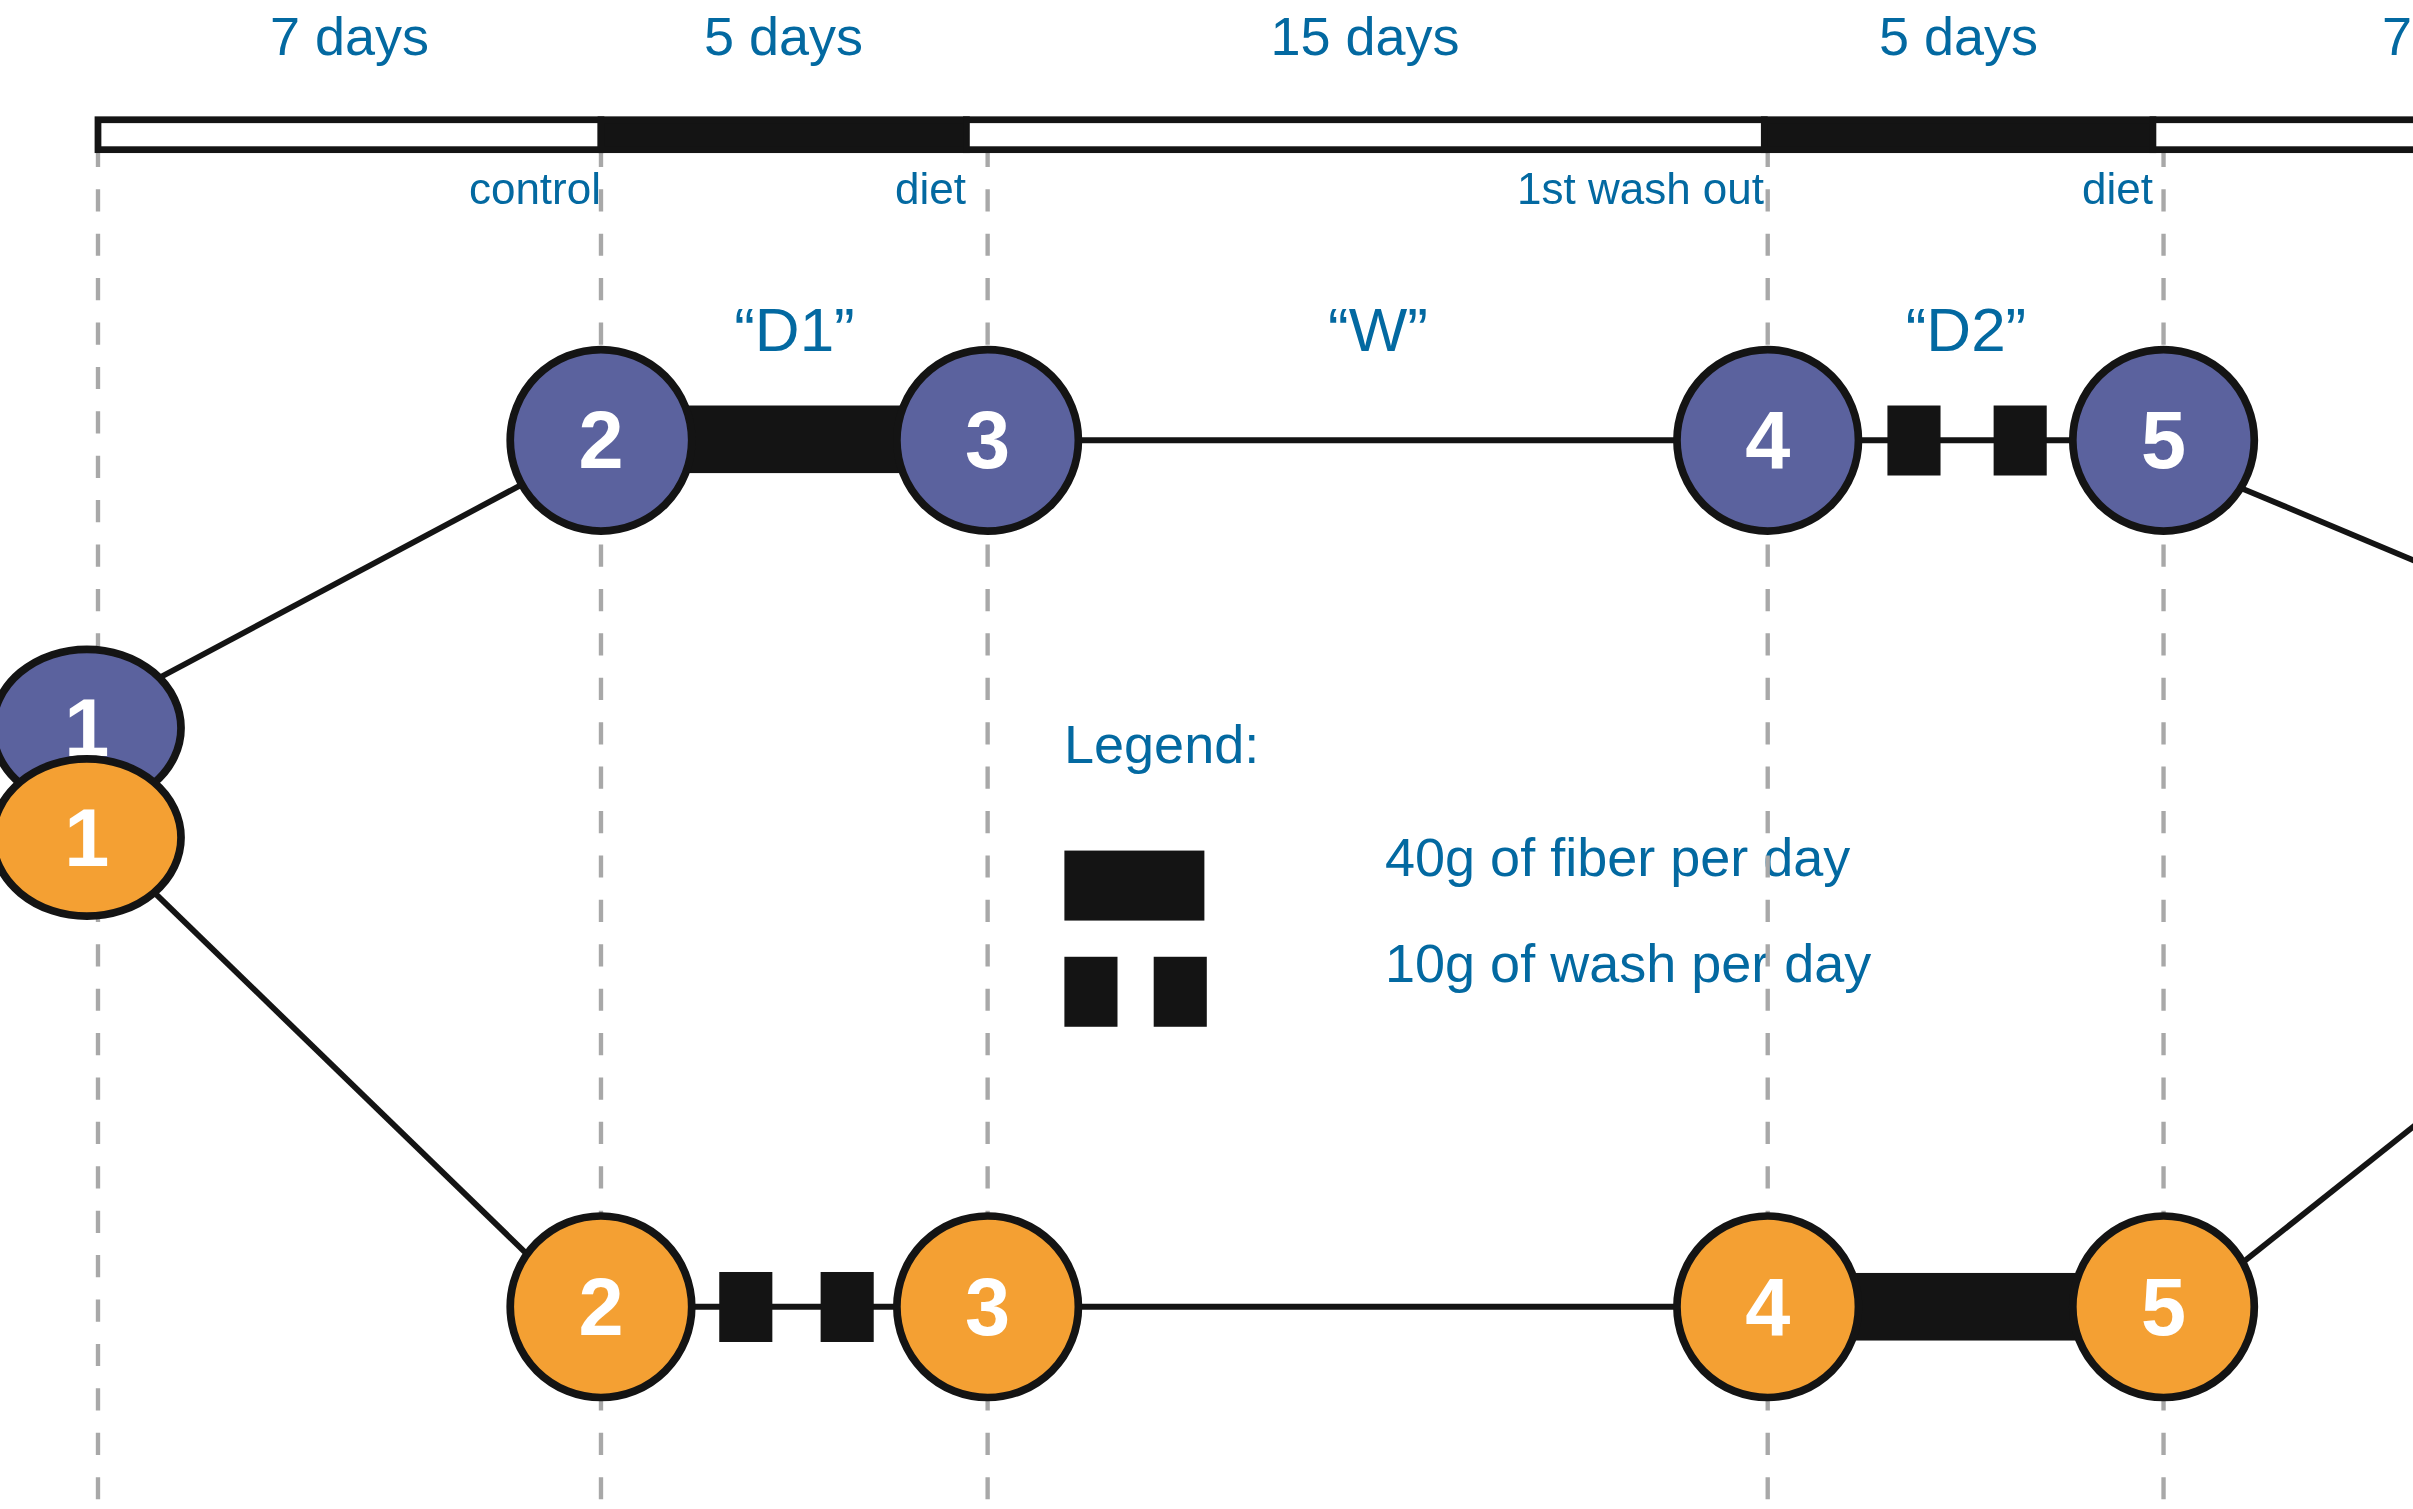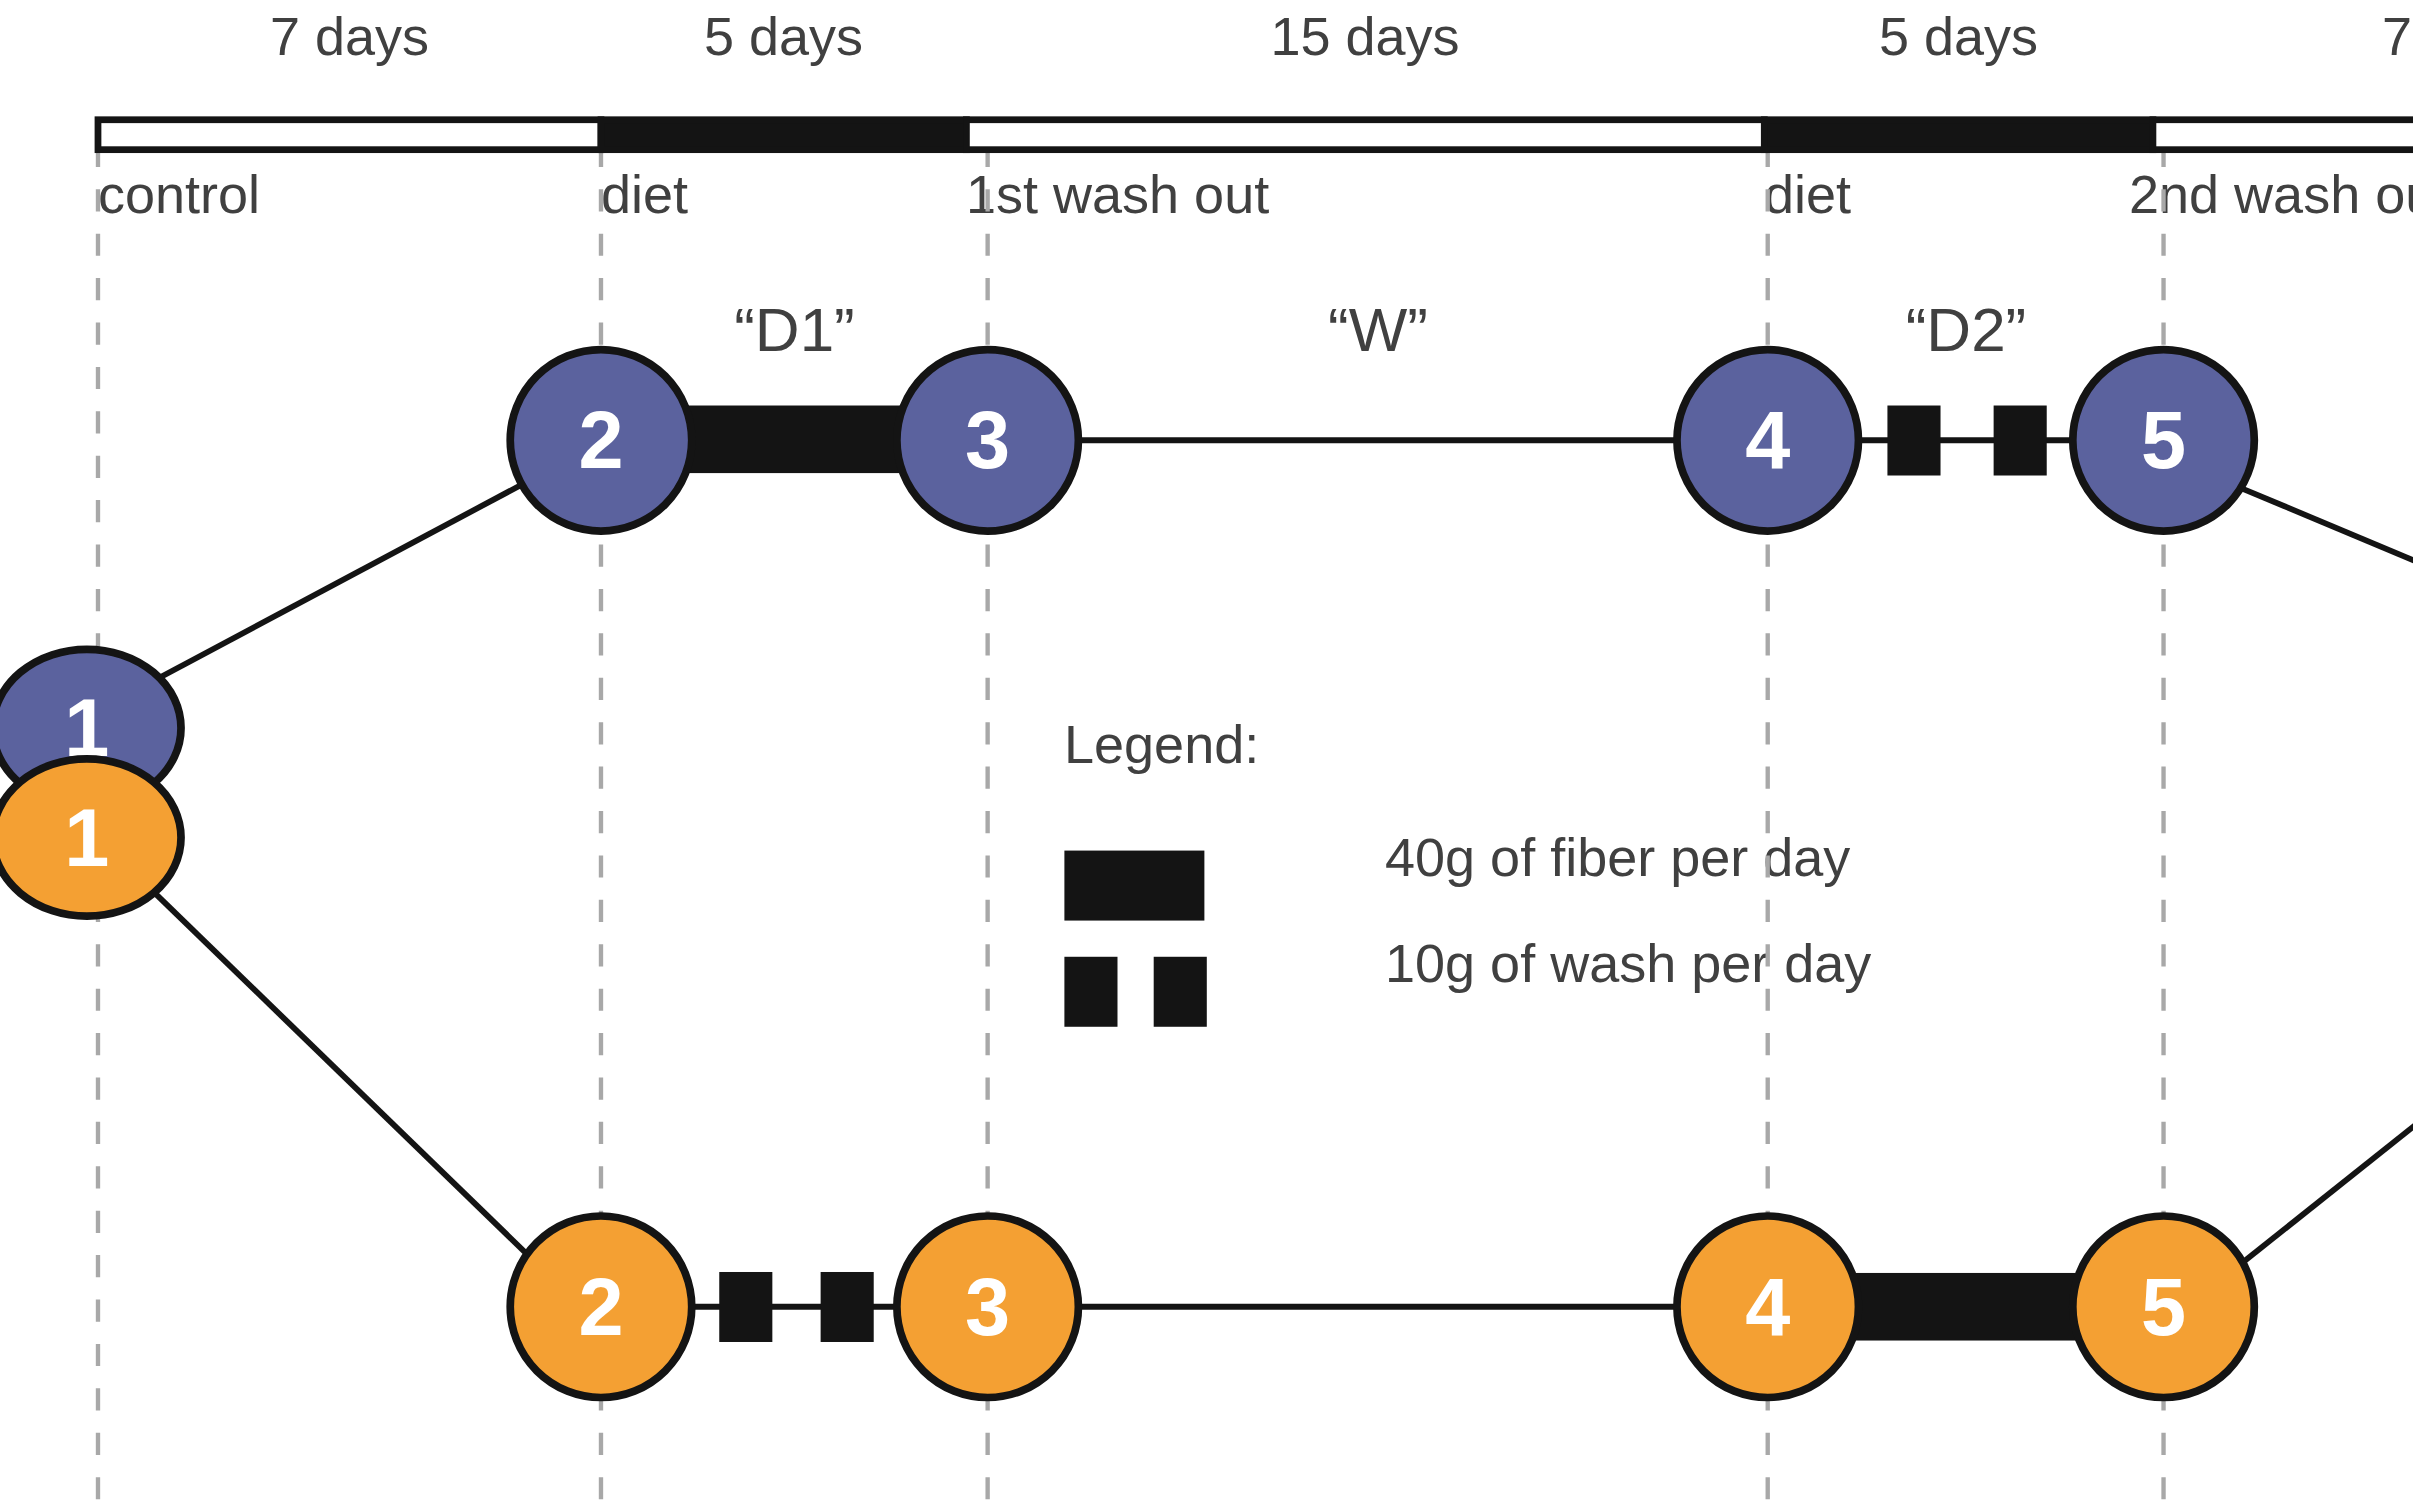--- a/index.html
+++ b/index.html
@@ -1,21 +1,21 @@
 <!DOCTYPE html>
 <html style="font-size:7.7px"><head>
 <meta charset="utf-8">
 <style>
   html,body{margin:0;padding:0;background:#ffffff;}
   body{font-family:"Liberation Sans","DejaVu Sans",sans-serif;}
   #stage{position:relative;width:2877px;height:1510px;background:#fff;overflow:hidden;}
   svg{position:absolute;left:0;top:0;width:2877px;height:1510px;}
-  .txt{position:absolute;white-space:nowrap;color:#404040;line-height:1;}
+  .txt{position:absolute;white-space:nowrap;color:#0369a1;line-height:1;}
   .daylabel{font-size:54px;text-align:center;}
-  .periodlabel{font-size:54px;text-align:left;}
+  .periodlabel{font-size:44px;text-align:right;}
   .edgelabel{font-size:62px;text-align:center;}
   .legend-title{font-size:54px;margin-top:22px;}
   .legend-item{font-size:54px;}
   .nodenum{font-size:168px;font-weight:bold;fill:#ffffff;}
 </style>
 </head>
 <body>
 
 <div id="stage">
 

